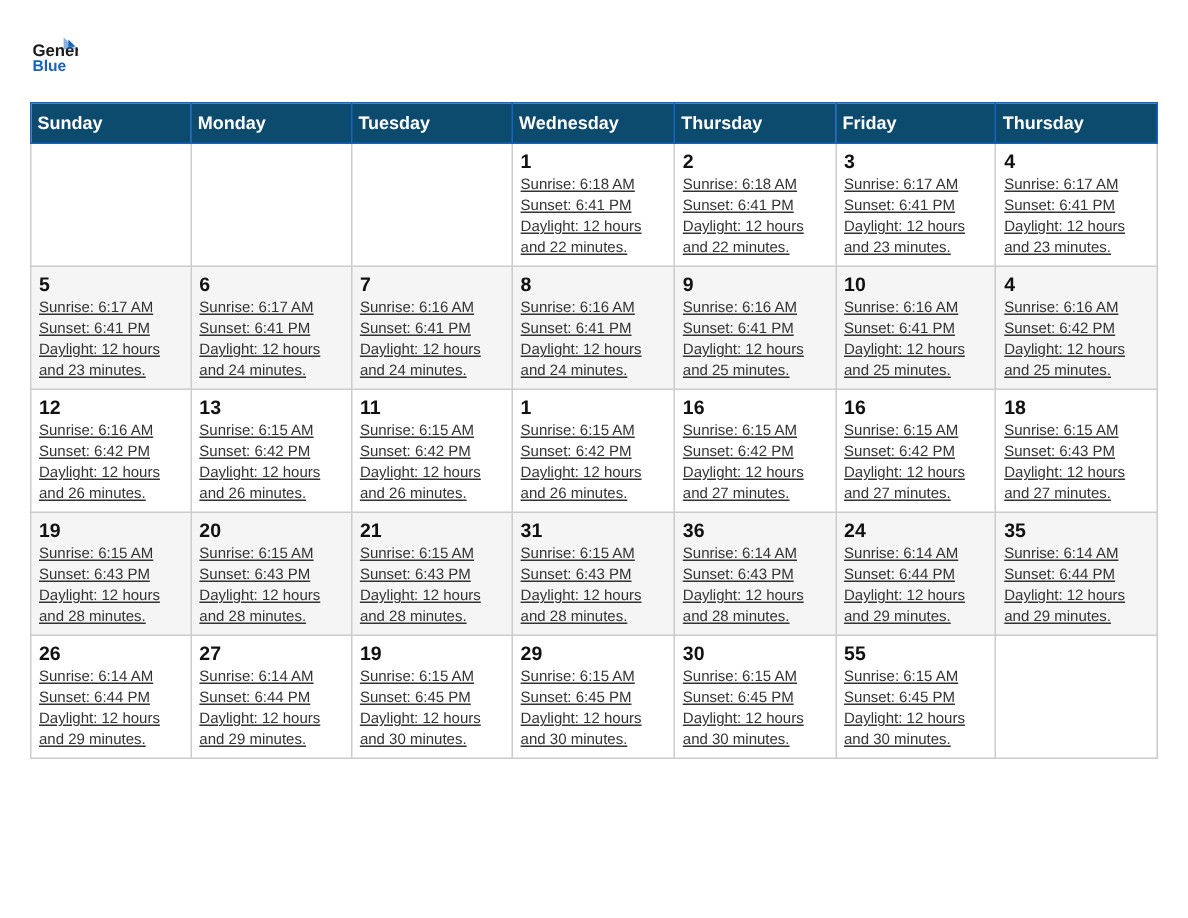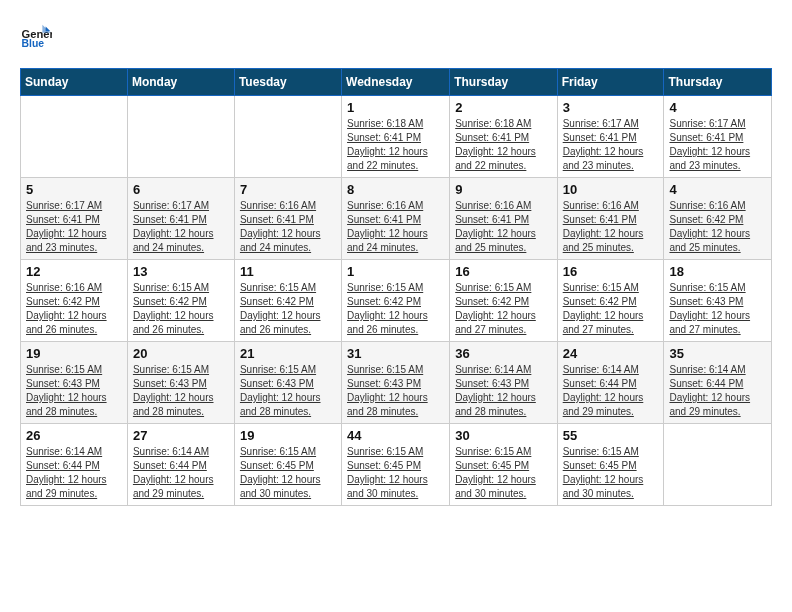--- a/index.html
+++ b/index.html
@@ -284,21 +284,21 @@
 Sunset: 6:44 PM
 Daylight: 12 hours and 29 minutes.</div>
         </td>
         <td>
           <div class="day-number">19</div>
           <div class="cell-info" style="white-space: pre-line;">Sunrise: 6:15 AM
 Sunset: 6:45 PM
 Daylight: 12 hours and 30 minutes.</div>
         </td>
         <td>
-          <div class="day-number">44</div>
+          <div class="day-number">29</div>
           <div class="cell-info" style="white-space: pre-line;">Sunrise: 6:15 AM
 Sunset: 6:45 PM
 Daylight: 12 hours and 30 minutes.</div>
         </td>
         <td>
           <div class="day-number">30</div>
           <div class="cell-info" style="white-space: pre-line;">Sunrise: 6:15 AM
 Sunset: 6:45 PM
 Daylight: 12 hours and 30 minutes.</div>
         </td>

